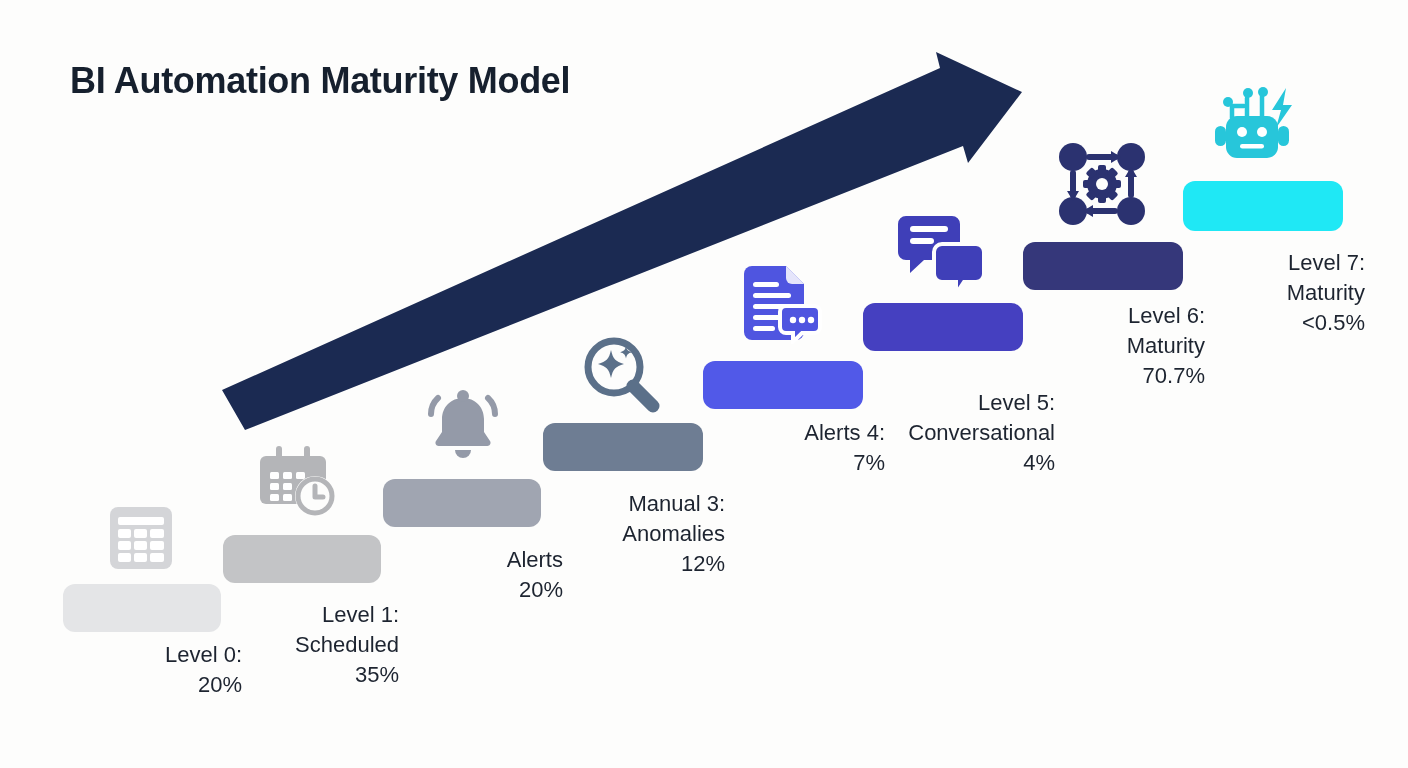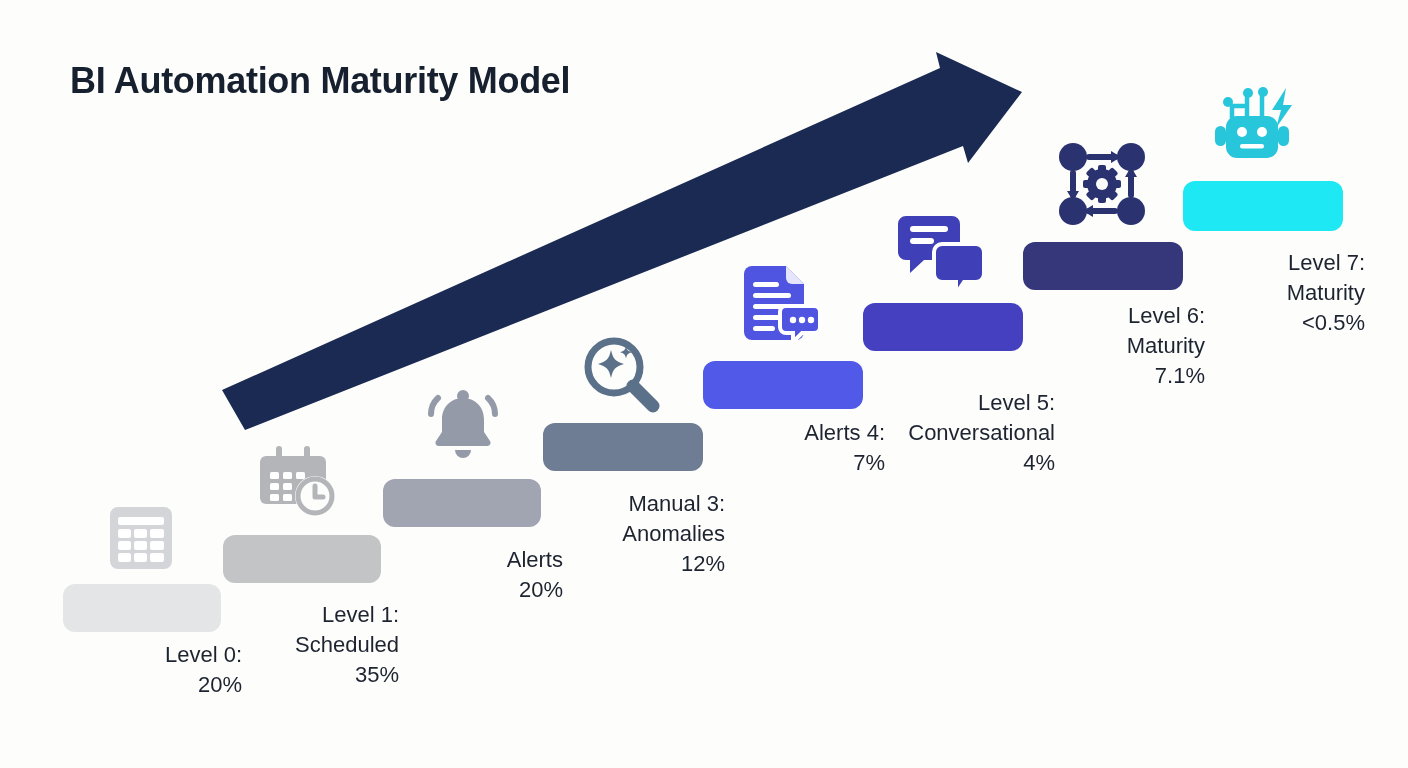--- a/index.html
+++ b/index.html
@@ -214,21 +214,21 @@
         <rect x="50" y="27" width="9" height="8" rx="2" transform="rotate(45 54.5 31)"></rect>
         <rect x="29" y="49" width="9" height="8" rx="2" transform="rotate(45 33.5 53)"></rect>
         <rect x="50" y="49" width="9" height="8" rx="2" transform="rotate(-45 54.5 53)"></rect>
       </g>
       <circle cx="44" cy="42" r="6" fill="#fdfdfc"></circle>
     </svg>
     <div class="bar" style="left:1023px;top:242px;width:160px;height:48px;background:#35377a;"></div>
     <div class="label" style="left:1001px;top:301px;width:204px;">
       <span class="ln">Level 6:</span>
       <span class="ln">Maturity</span>
-      <span class="ln">7.1%</span>
+      <span class="ln">70.7%</span>
     </div>
   </div>
 
   <div class="step">
     <svg class="icon" style="left:1214px;top:82px;width:96px;height:86px;" viewBox="0 0 96 86">
       <g stroke="#27c6da" stroke-width="4.5" fill="none" stroke-linecap="round" stroke-linejoin="round">
         <path d="M18 36V24h12"></path>
         <path d="M33 36V16"></path>
         <path d="M48 36V14"></path>
       </g>

